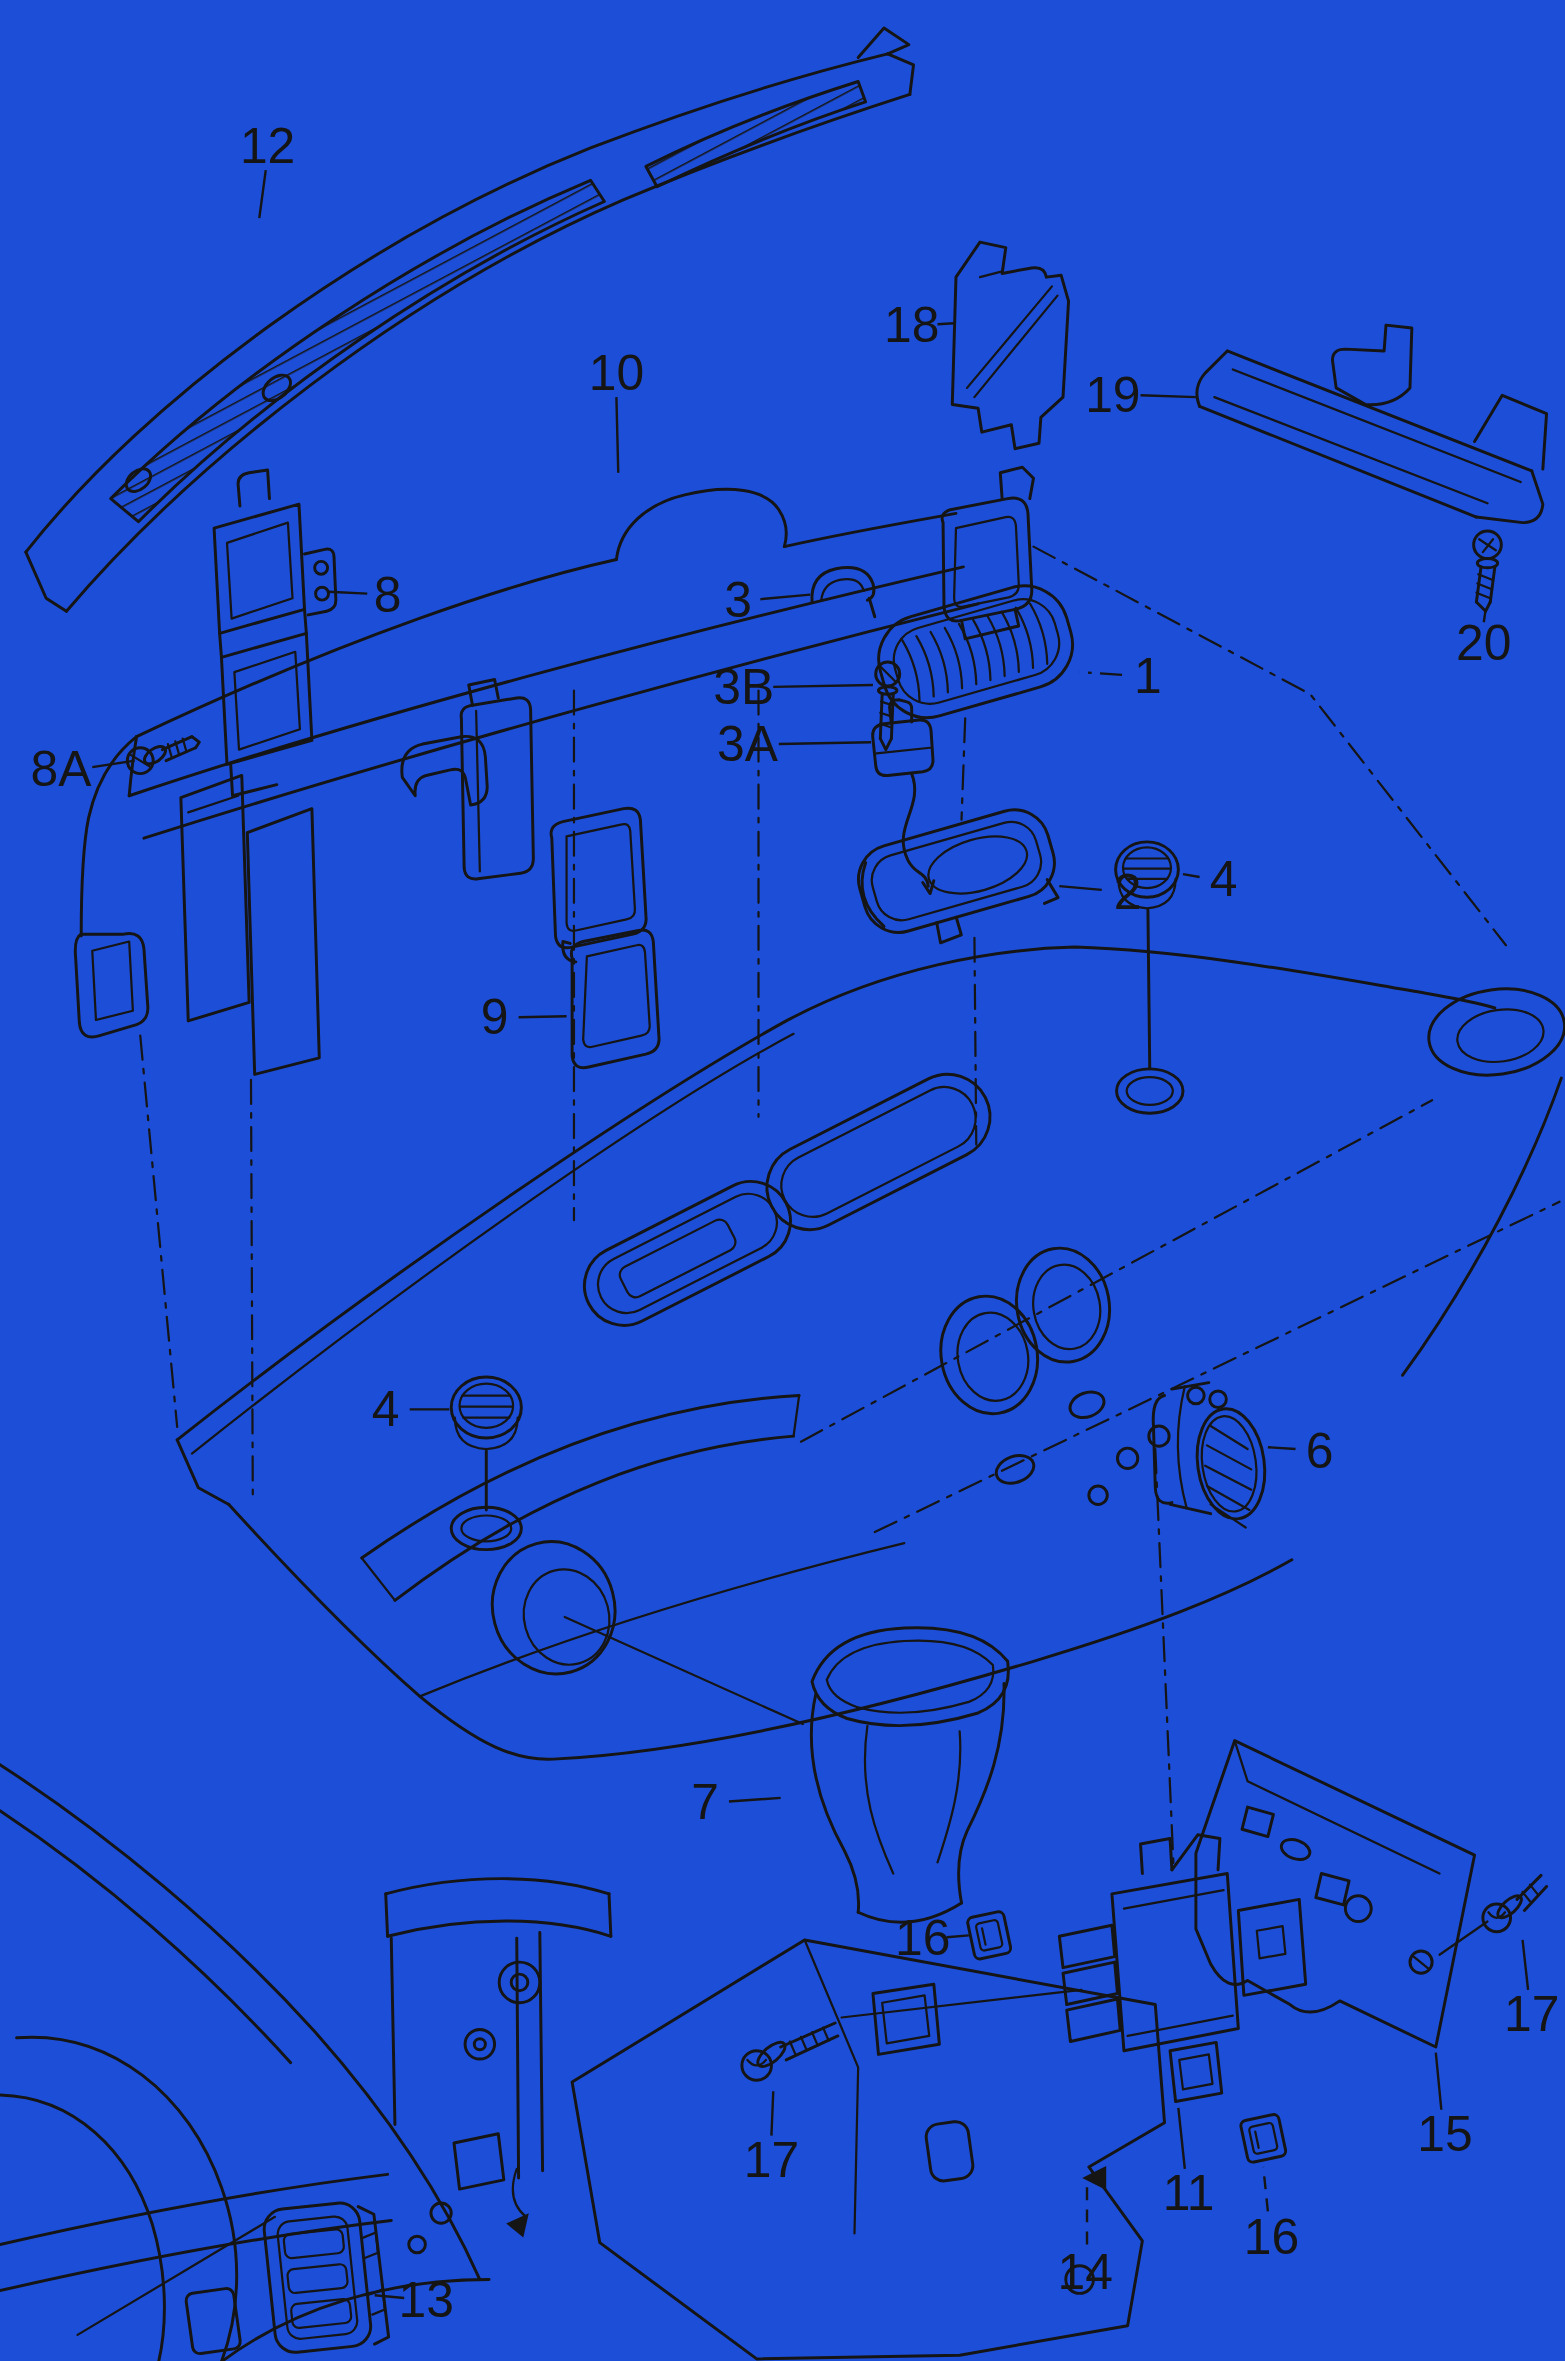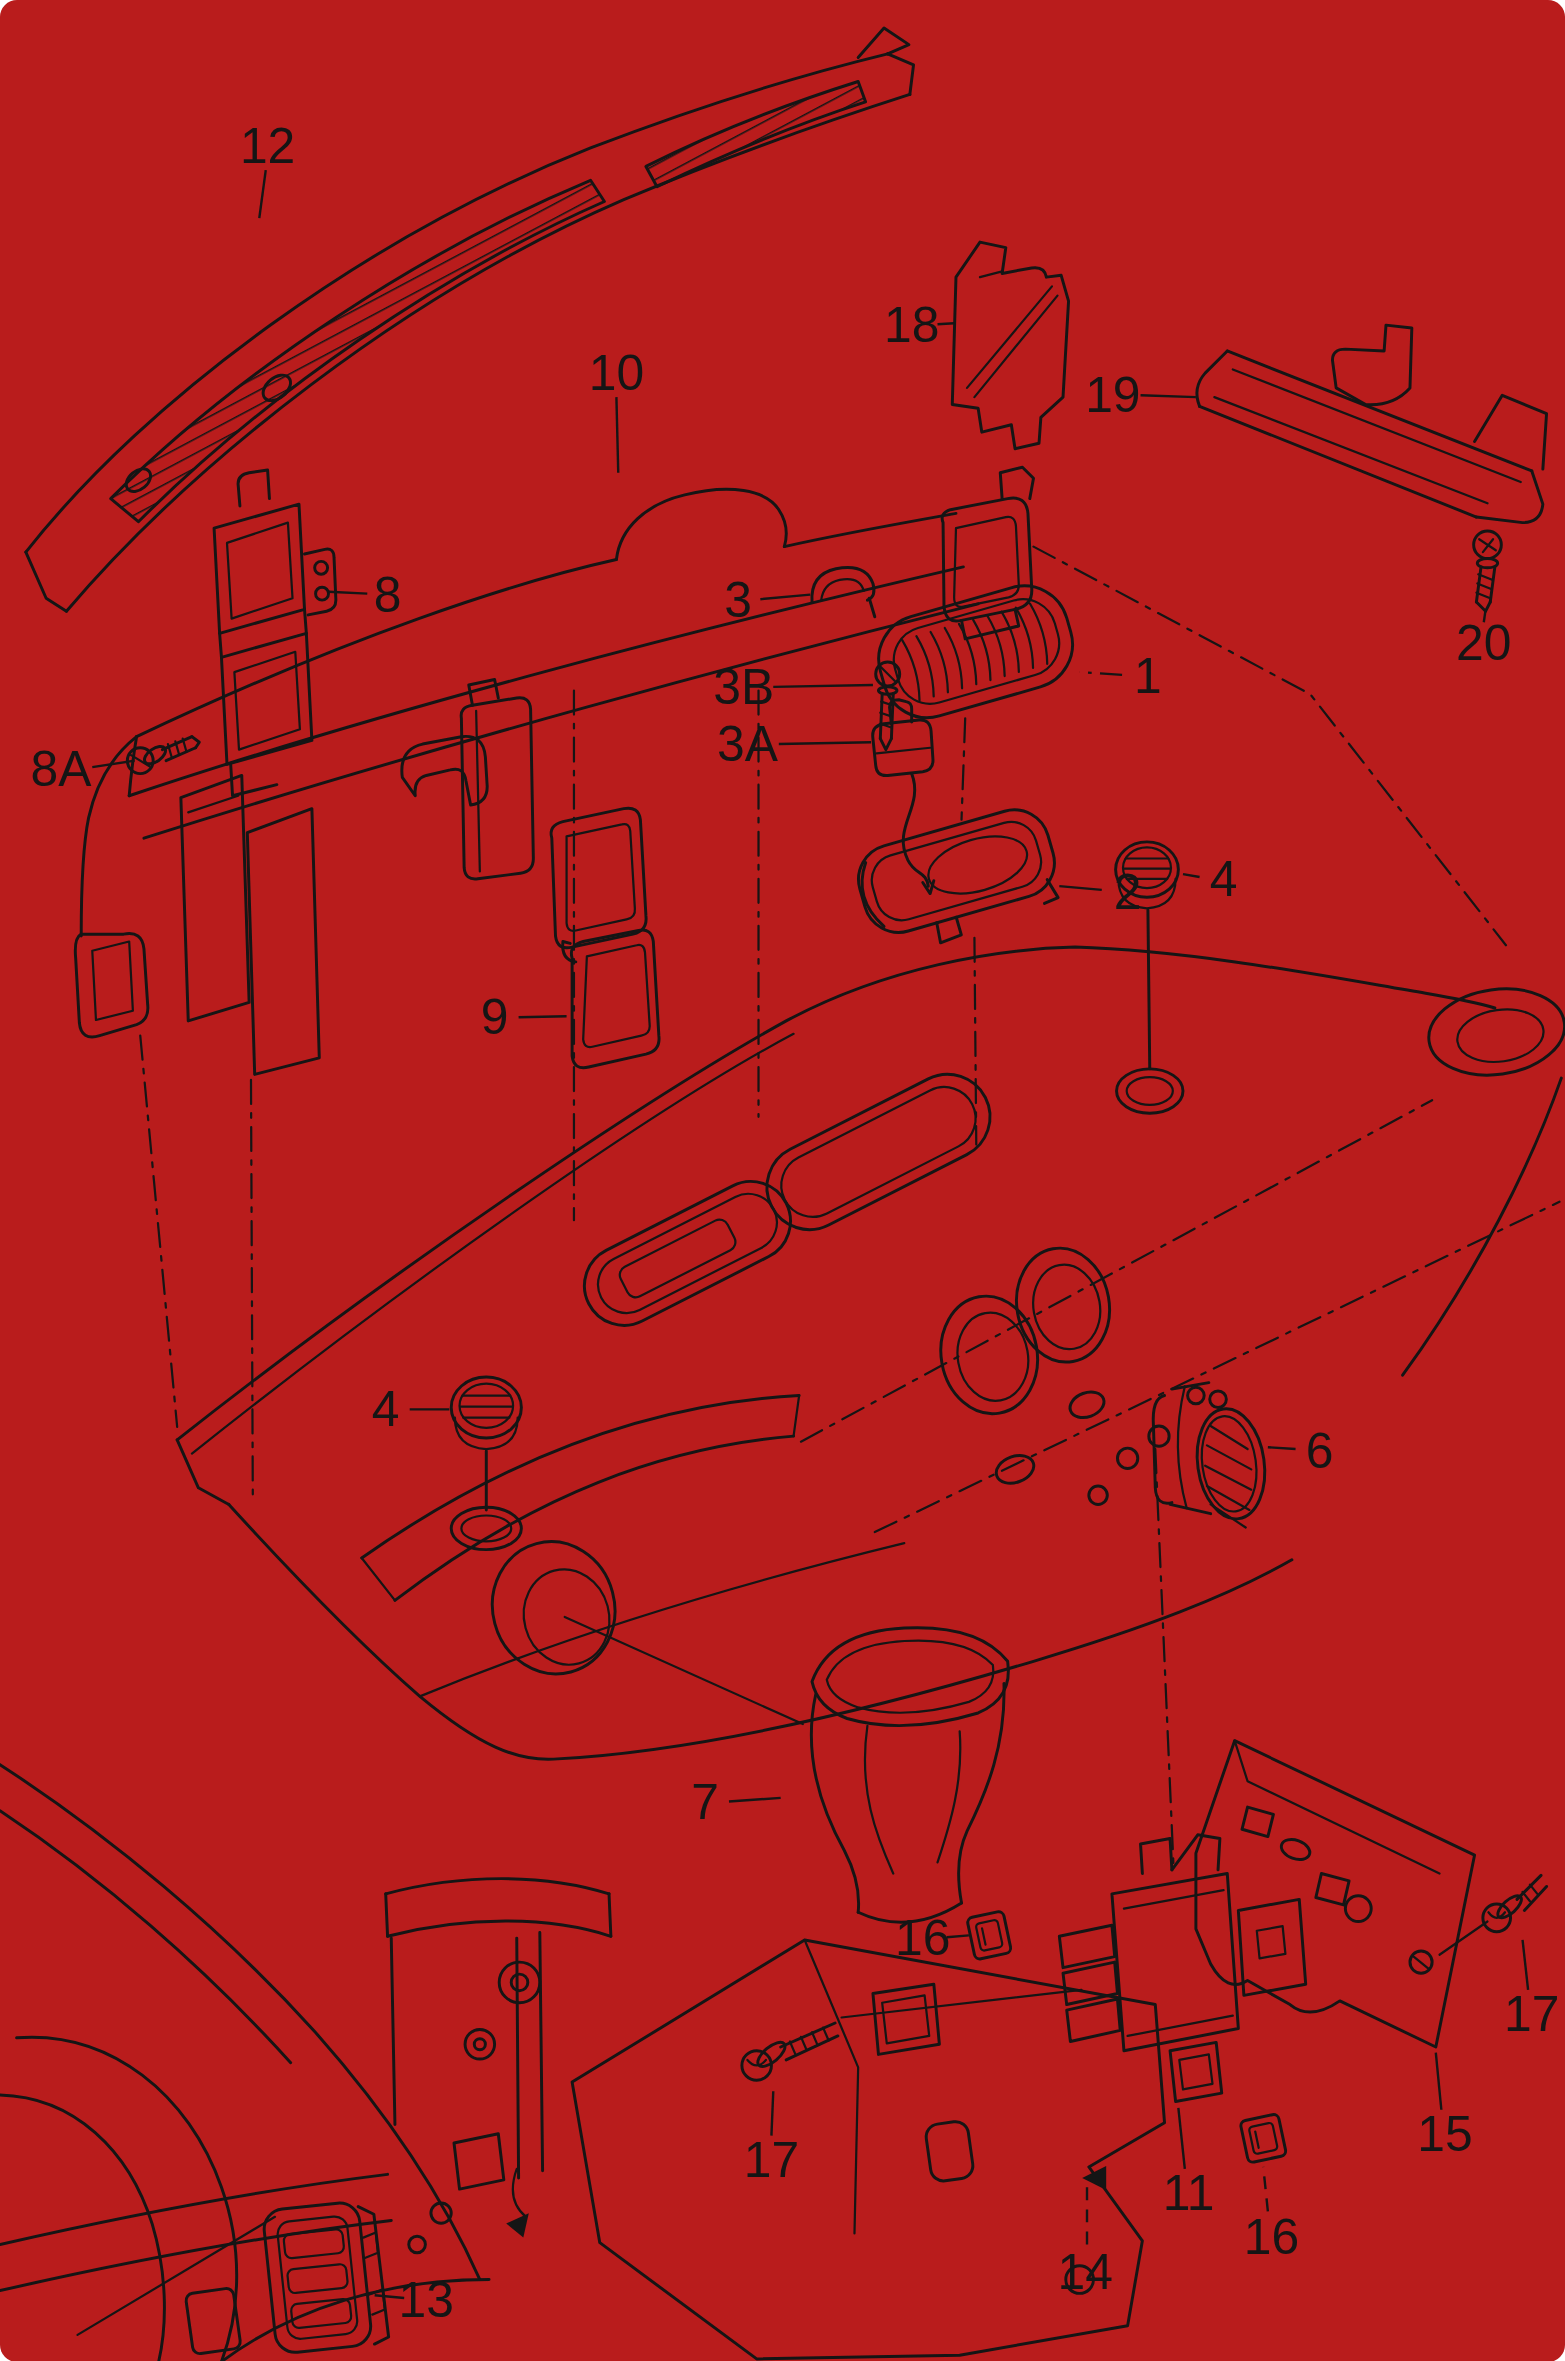--- a/index.html
+++ b/index.html
@@ -1,16 +1,16 @@
 <!DOCTYPE html>
 <html style="font-size:14.8px"><head>
 <meta charset="utf-8">
 <style>
   html,body{margin:0;padding:0;background:#fff;}
-  .stage{position:relative;width:1565px;height:2362px;background:#b91c1c;overflow:hidden;border-radius:17px;}
+  .stage{position:relative;width:1565px;height:2362px;background:#1d4ed8;overflow:hidden;}
   svg{position:absolute;left:0;top:0;}
   .art{stroke:#151515;fill:none;stroke-width:3.2;stroke-linecap:round;stroke-linejoin:round;}
   .fine{stroke-width:2.4;}
   .callout-text{font-family:"Liberation Sans",sans-serif;font-size:54px;fill:#151515;}
   .leader{stroke:#151515;fill:none;stroke-width:2.6;}
 </style>
 </head>
 <body>
 
 <div class="stage">

